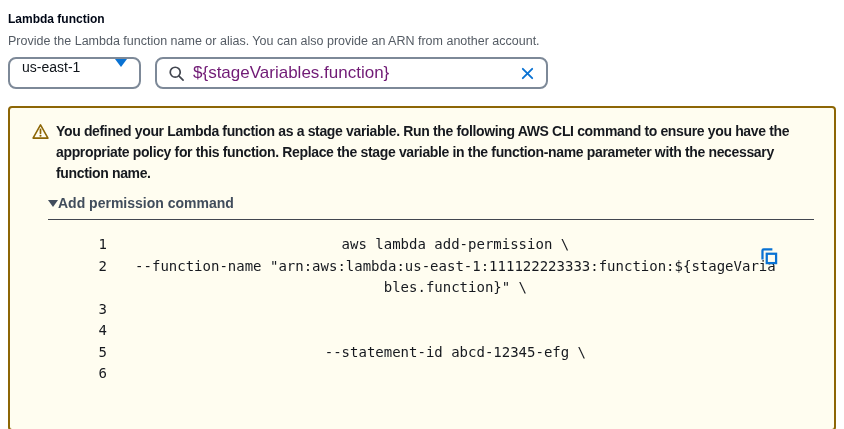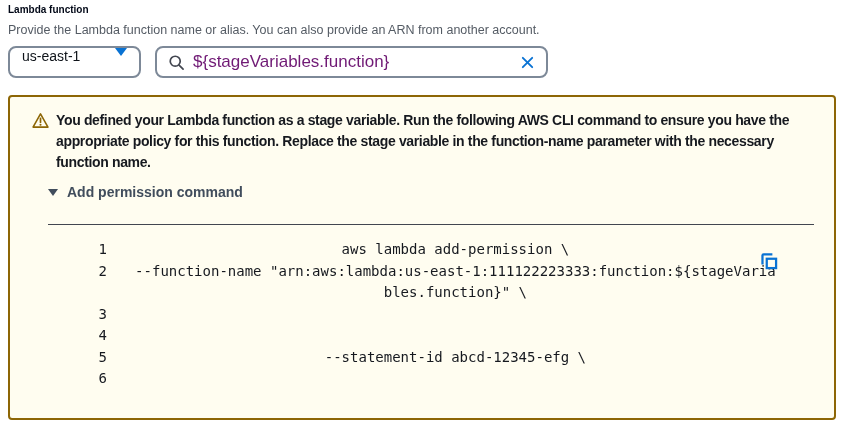--- a/index.html
+++ b/index.html
@@ -8,22 +8,22 @@
     width: 844px; height: 429px;
     background: #ffffff;
     font-family: "Liberation Sans", sans-serif;
     color: #0f141a;
     overflow: hidden;
   }
   .page { padding: 4px 8px 0 8px; }
 
   
   .field-title {
-    font-size: 10px; font-weight: 700; color: #000716;
-    margin: 0 0 5px 0;
+    font-size: 12px; font-weight: 700; color: #000716;
+    margin: 8px 0 5px 0;
   }
   .field-desc {
     font-size: 12.5px; color: #545b64;
     margin: 8px 0 9px 0;
   }
 
   
   .controls { display: flex; gap: 14px; align-items: center; }
   .region-select {
     width: 133px; height: 32px;
@@ -65,23 +65,23 @@
   .warning-icon { flex: none; margin-top: 2px; }
   .alert-text {
     font-size: 14px; font-weight: 700; color: #16191f;
     line-height: 21px; letter-spacing: -0.35px;
     max-width: 766px; margin: 0;
   }
 
   
   .expandable { margin-left: 16px; margin-top: 11px; }
   .expand-header {
-    display: flex; align-items: center; gap: 9px;
+    display: flex; align-items: center; 
     font-size: 14px; font-weight: 700; color: #414d5c;
-    padding-bottom: 24px;
+    padding-bottom: 8px;
     border-bottom: 1px solid #424650;
     cursor: pointer;
   }
   .caret-down-dark {
     width: 0; height: 0;
     border-left: 5px solid transparent;
     border-right: 5px solid transparent;
     border-top: 7px solid #414d5c;
   }
 

